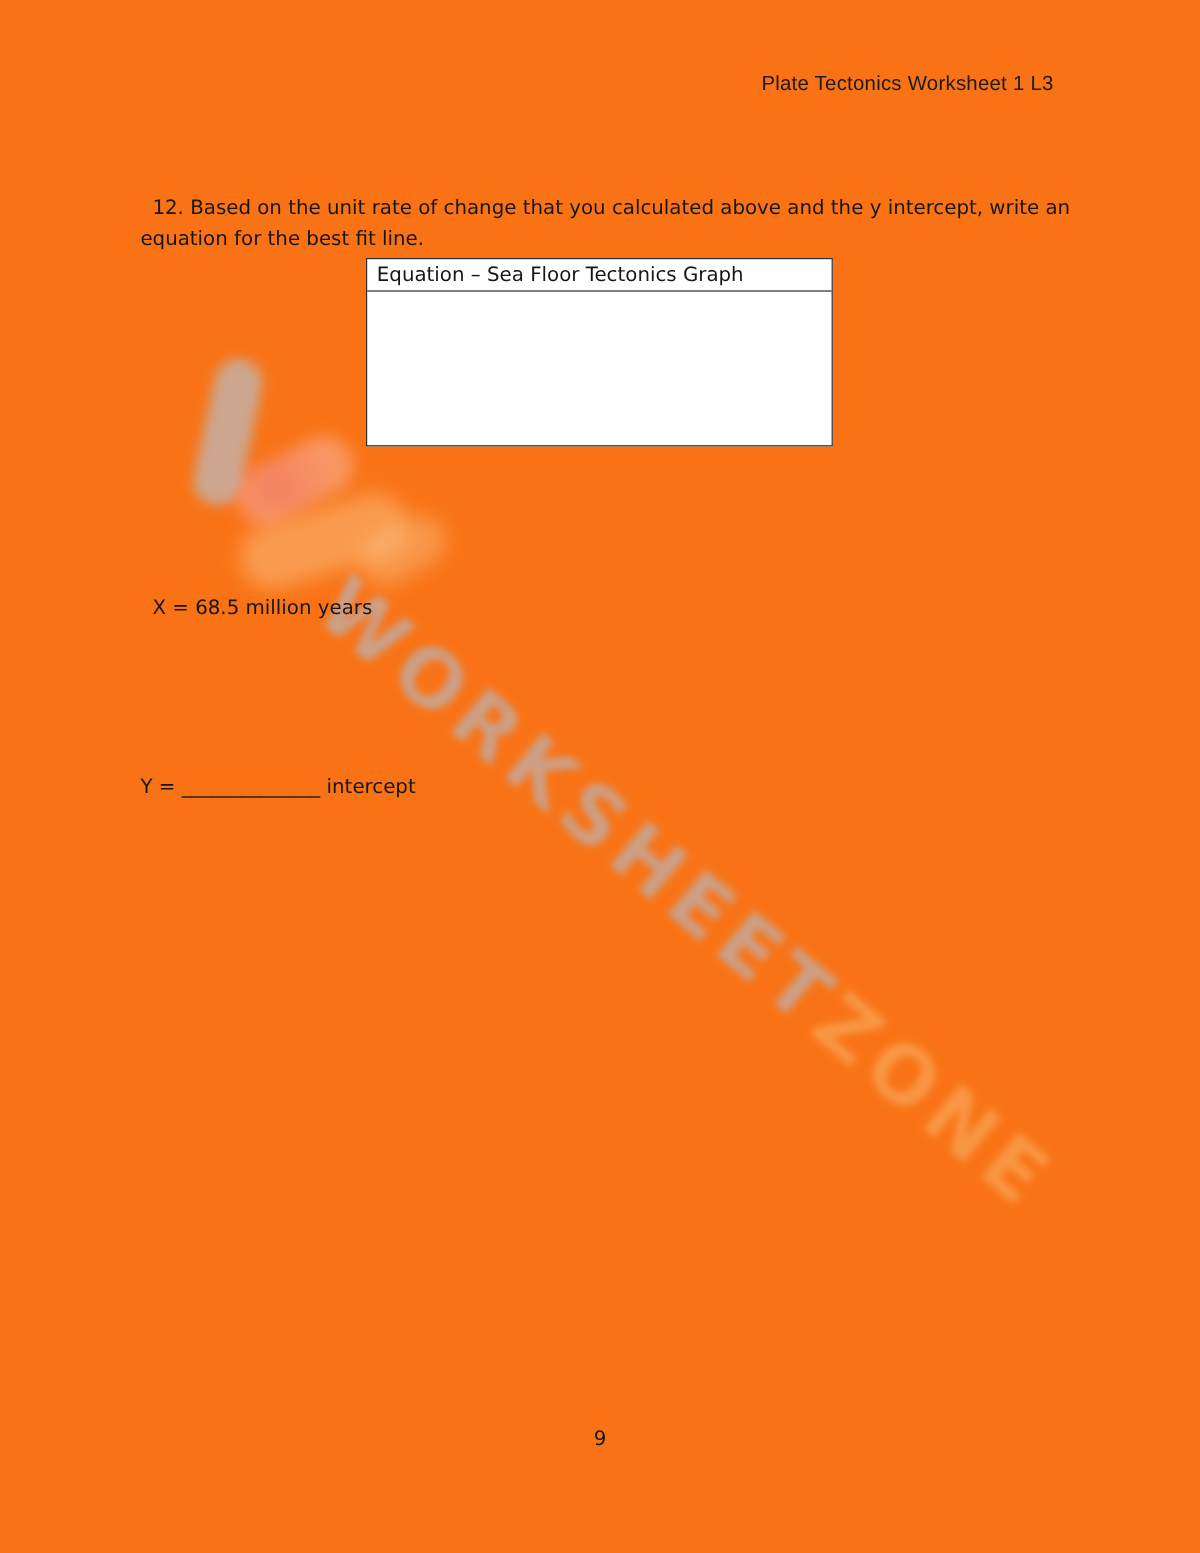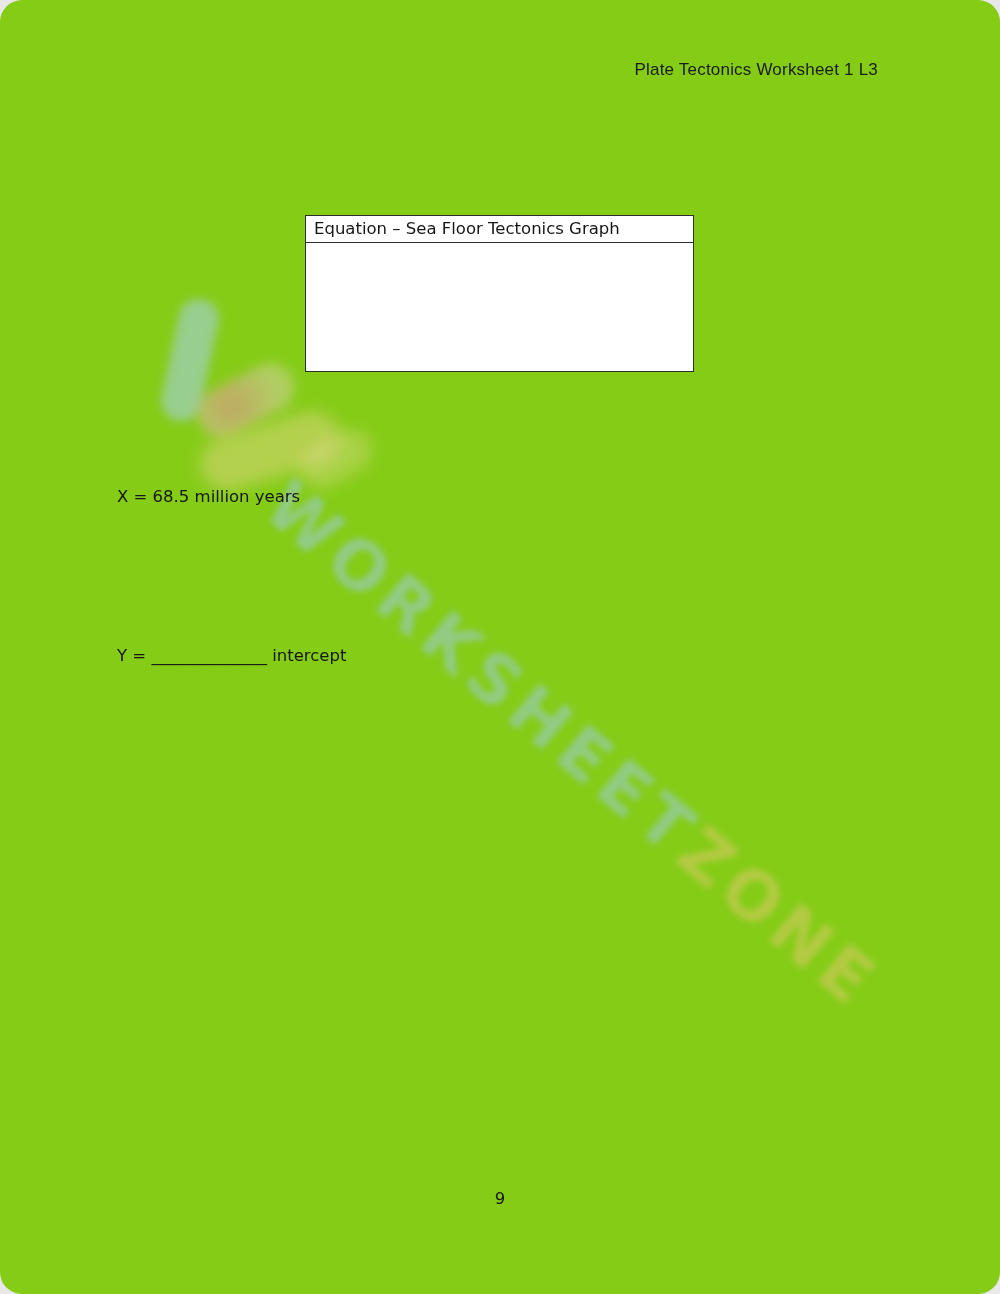--- a/index.html
+++ b/index.html
@@ -1,25 +1,24 @@
 <!DOCTYPE html>
 <html><head>
 <meta charset="utf-8">
 <style>
   html, body { margin: 0; padding: 0; background: #e8e8e8; }
   .page {
     position: relative;
     width: 1000px;
     height: 1294px;
     margin: 0 auto;
-    background: #84cc16;
+    background: #f97316;
     overflow: hidden;
     font-family: "DejaVu Sans", sans-serif;
     color: #161616;
-    border-radius: 22px;
   }
 
   
   .logo-blob { position: absolute; pointer-events: none; }
   .logo-blue {
     left: 170px; top: 298px; width: 40px; height: 124px;
     border-radius: 22px;
     background: rgba(168, 207, 241, 0.55);
     transform: rotate(12deg);
     filter: blur(5px);
@@ -105,21 +104,21 @@
     white-space: nowrap;
   }
   .eq-box-body { height: 128px; }
 
   .work-line {
     position: absolute;
     left: 117px;
     font-size: 16.5px;
     white-space: pre;
   }
-  .x-line { top: 487px; }
+  .x-line { top: 497px; margin-left: 10px; }
   .y-line { top: 646px; }
 
   .page-number {
     position: absolute;
     top: 1189px; left: 0; right: 0;
     text-align: center;
     font-size: 16.5px;
   }
 </style>
 </head>
@@ -133,20 +132,21 @@
     <div class="logo-blob logo-yellow"></div>
     <div class="logo-blob logo-yellow-2"></div>
   </div>
 
   <div class="watermark">
     <span class="wm-1">WORKSHEET</span><span class="wm-2">ZONE</span>
   </div>
 
   <div class="doc-header">Plate Tectonics Worksheet 1 L3</div>
 
+  <p class="question q12">12. Based on the unit rate of change that you calculated above and the y intercept, write an equation for the best fit line.</p>
 
   <div class="eq-box">
     <div class="eq-box-title">Equation – Sea Floor Tectonics Graph</div>
     <div class="eq-box-body"></div>
   </div>
 
 
   <div class="work-line x-line">X = 68.5 million years</div>
   <div class="work-line y-line">Y = ______________ intercept</div>
 

